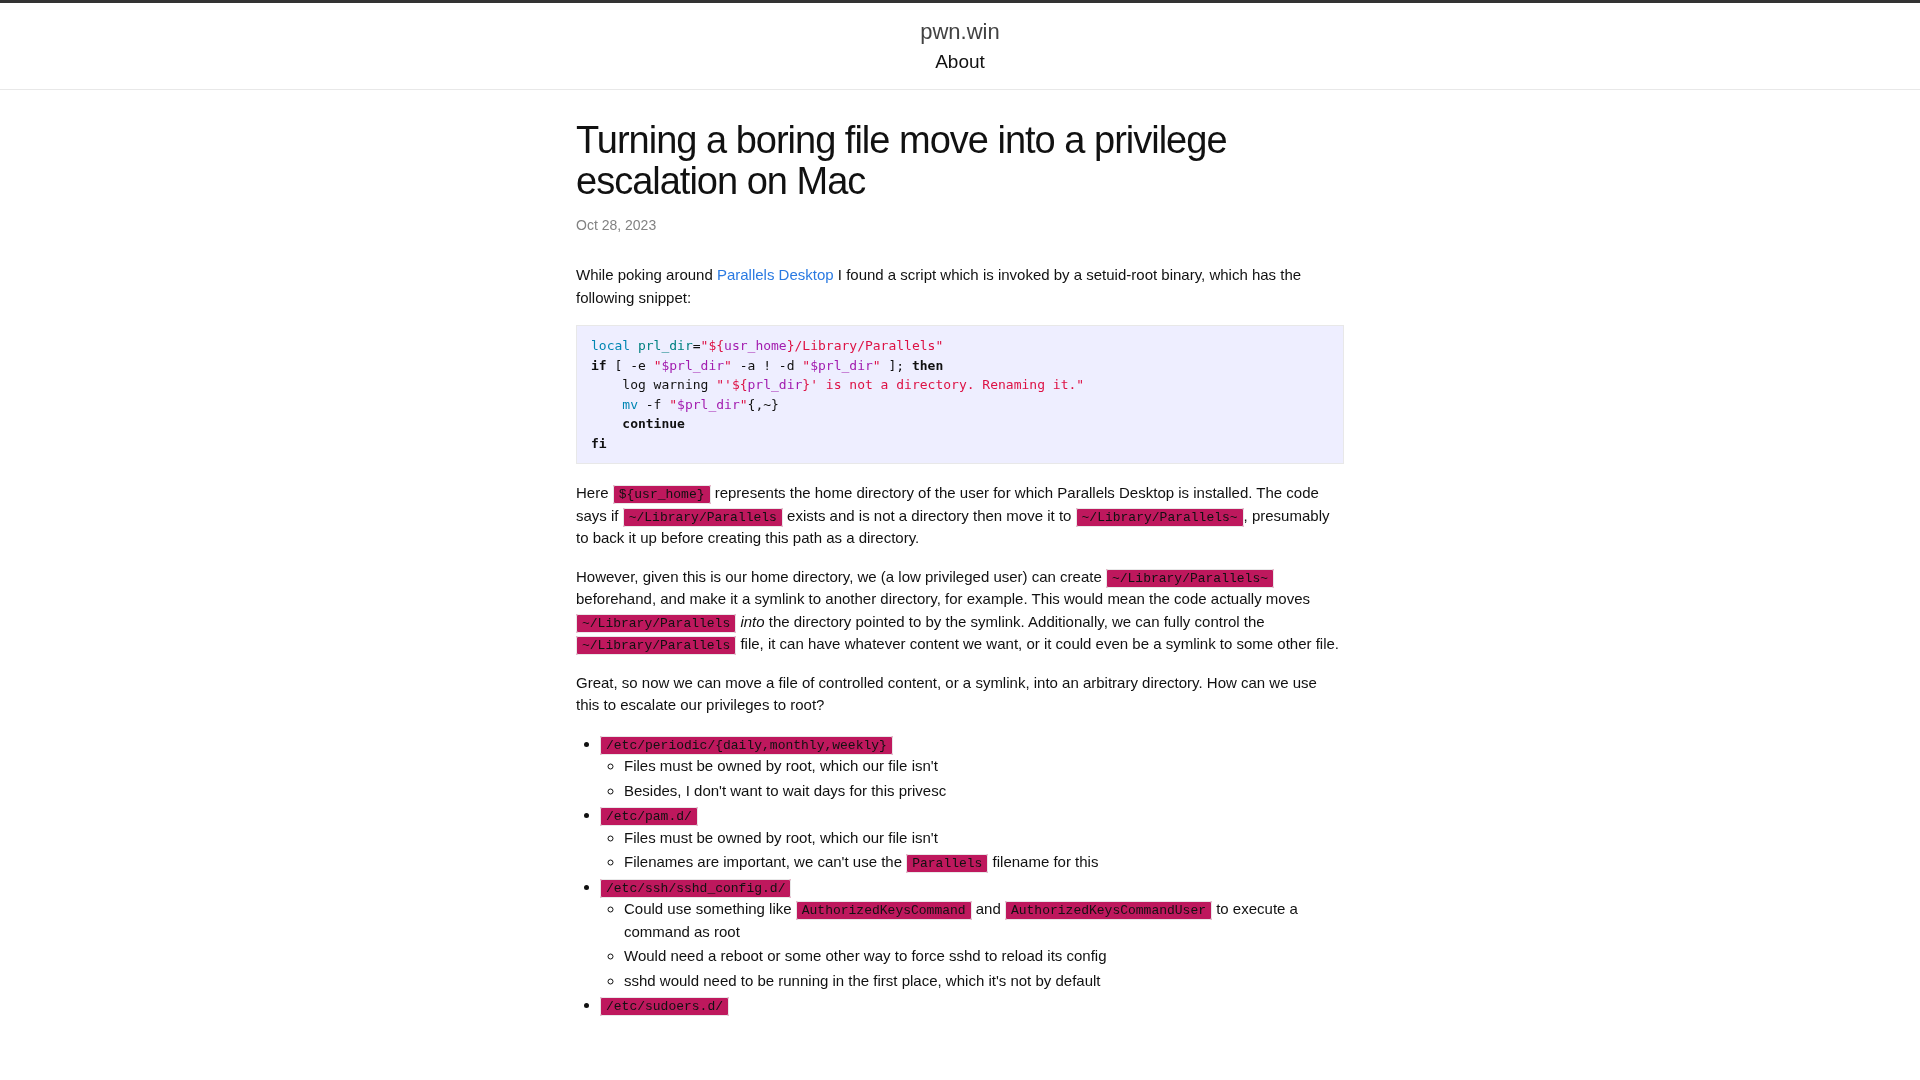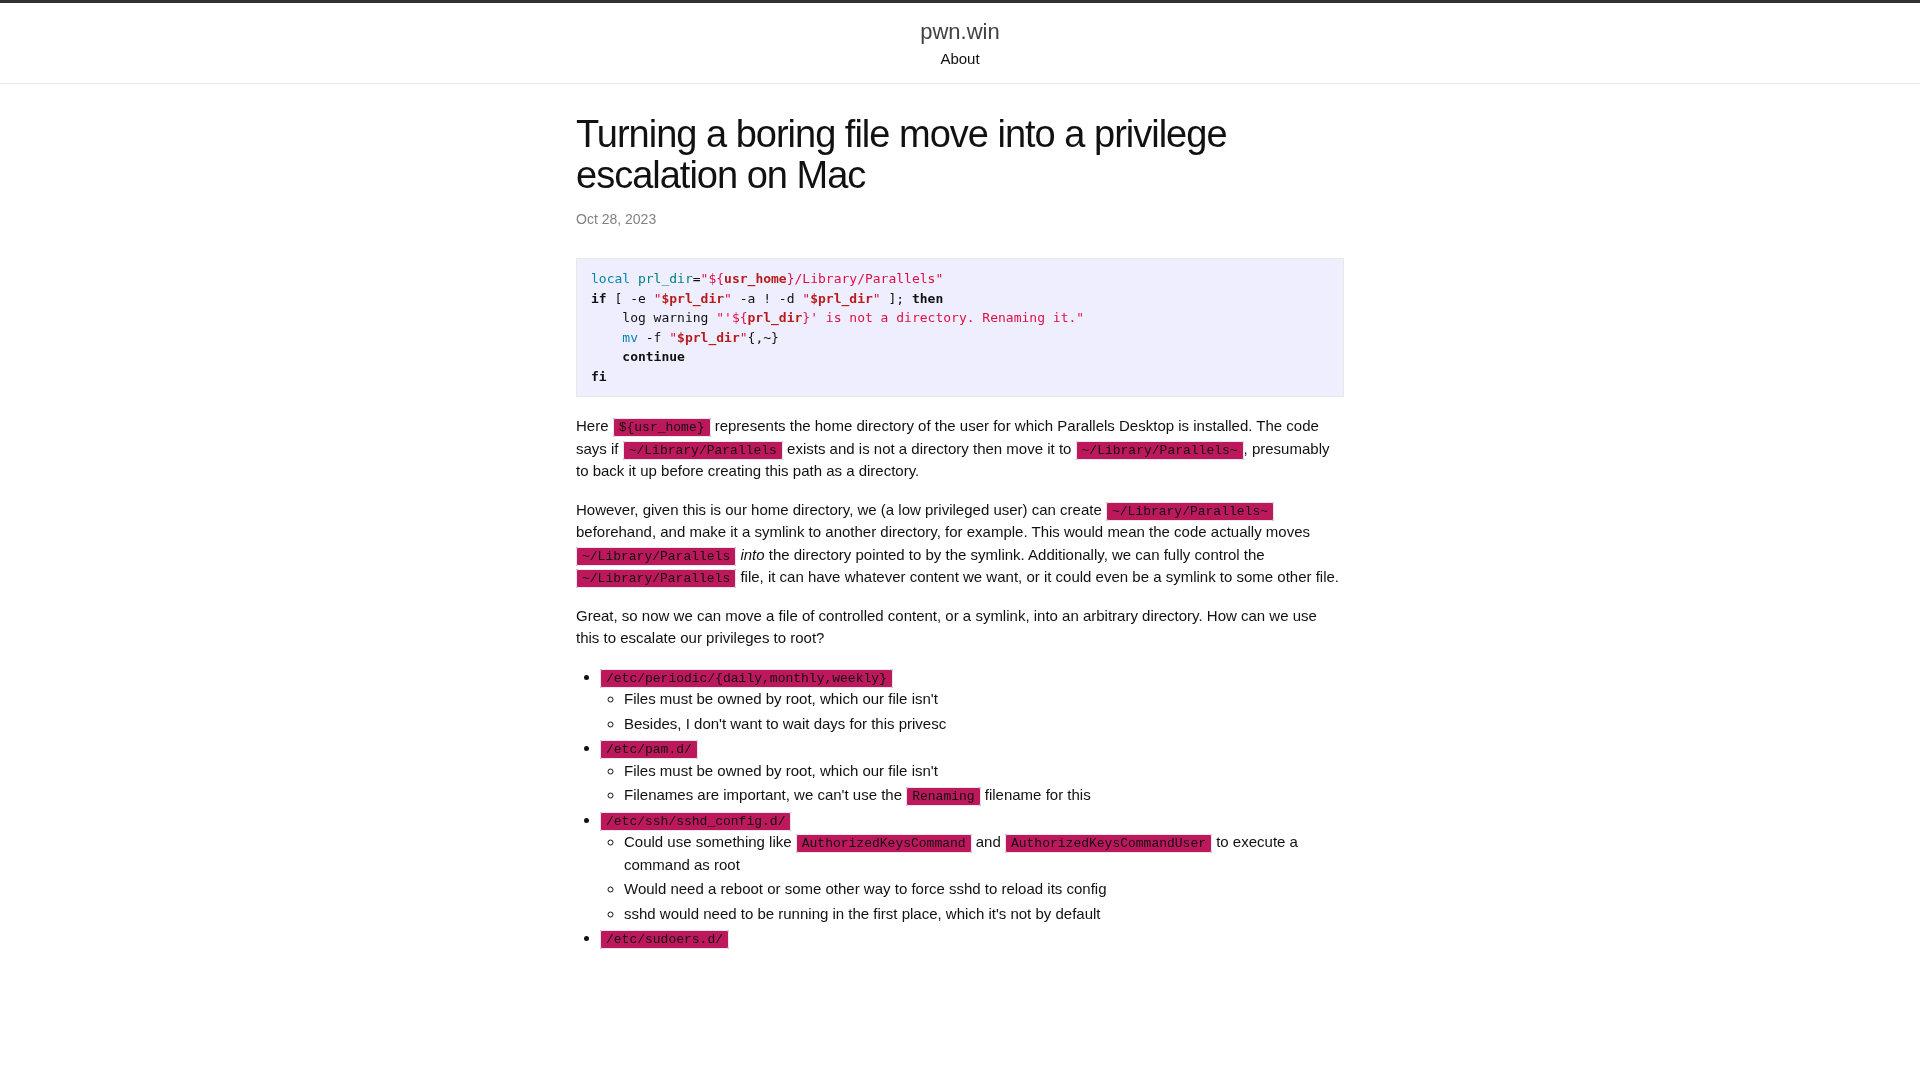--- a/index.html
+++ b/index.html
@@ -30,21 +30,21 @@
       align-items: center;
       flex-direction: column;
     }
     .site-title {
       font-size: 22px;
       font-weight: 400;
       color: #424242;
       text-decoration: none;
     }
     .nav-link {
-      font-size: 15px;
+      font-size: 19px;
       color: #111;
       text-decoration: none;
     }
     .content {
       max-width: 768px;
       margin: 0 auto;
       padding: 30px 0 0 0;
     }
     .post-title {
       font-size: 38px;
@@ -73,21 +73,21 @@
       margin-bottom: 18px;
       font-family: Menlo, Monaco, Consolas, "Courier New", monospace;
       font-size: 13px;
       line-height: 1.5;
       overflow-x: auto;
     }
     .code-block .kw { color: #111; font-weight: bold; }
     .code-block .nb { color: #0086B3; }
     .code-block .nv { color: #008080; }
     .code-block .s { color: #d14; }
-    .code-block .sv { color: #b91c1c; font-weight: bold; }
+    .code-block .sv { color: #a21caf; }
     code.inline {
       background: #be185d;
       border: 1px solid #e8e8e8;
       padding: 1px 5px;
       font-family: Menlo, Monaco, Consolas, "Courier New", monospace;
       font-size: 13px;
       border-radius: 2px;
     }
     .post-body ul {
       margin-left: 24px;
@@ -111,20 +111,23 @@
     <a class="site-title">pwn.win</a>
     <a class="nav-link">About</a>
   </div>
 </header>
 
 <main class="content">
   <h1 class="post-title">Turning a boring file move into a privilege escalation on Mac</h1>
   <p class="post-date">Oct 28, 2023</p>
 
   <div class="post-body">
+    <p>
+      <span>While poking around </span><a>Parallels Desktop</a><span> I found a script which is invoked by a setuid-root binary, which has the following snippet:</span>
+    </p>
 
     <div class="code-block">
         <pre><span class="nb">local</span><span class="nv"> prl_dir</span><span>=</span><span class="s">"</span><span class="s">${</span><span class="sv">usr_home</span><span class="s">}</span><span class="s">/Library/Parallels"</span>
 <span class="kw">if </span><span>[ </span><span>-e </span><span class="s">"</span><span class="sv">$prl_dir</span><span class="s">"</span><span> -a </span><span>!</span><span> -d </span><span class="s">"</span><span class="sv">$prl_dir</span><span class="s">"</span><span> ]</span><span>; </span><span class="kw">then</span>
 <span>    log warning </span><span class="s">"'</span><span class="s">${</span><span class="sv">prl_dir</span><span class="s">}</span><span class="s">' is not a directory. Renaming it."</span>
 <span>    </span><span class="nb">mv</span><span> -f </span><span class="s">"</span><span class="sv">$prl_dir</span><span class="s">"</span><span>{,~}</span>
 <span>    </span><span class="kw">continue</span>
 <span class="kw">fi</span></pre>
       </div>
 
@@ -145,21 +148,21 @@
         <ul>
           <li>Files must be owned by root, which our file isn't</li>
           <li>Besides, I don't want to wait days for this privesc</li>
         </ul>
       </li>
       <li>
         <code class="inline">/etc/pam.d/</code>
         <ul>
           <li>Files must be owned by root, which our file isn't</li>
           <li>
-            <span>Filenames are important, we can't use the </span><code class="inline">Renaming</code><span> filename for this</span>
+            <span>Filenames are important, we can't use the </span><code class="inline">Parallels</code><span> filename for this</span>
           </li>
         </ul>
       </li>
       <li>
         <code class="inline">/etc/ssh/sshd_config.d/</code>
         <ul>
           <li>
             <span>Could use something like </span><code class="inline">AuthorizedKeysCommand</code><span> and </span><code class="inline">AuthorizedKeysCommandUser</code><span> to execute a command as root</span>
           </li>
           <li>Would need a reboot or some other way to force sshd to reload its config</li>

